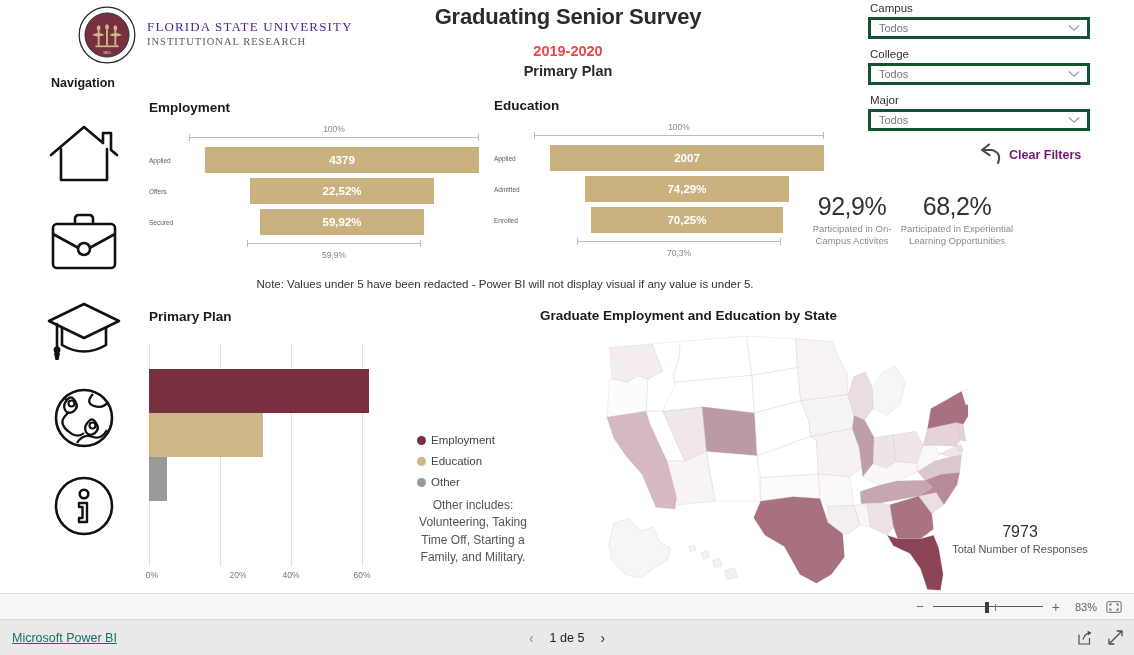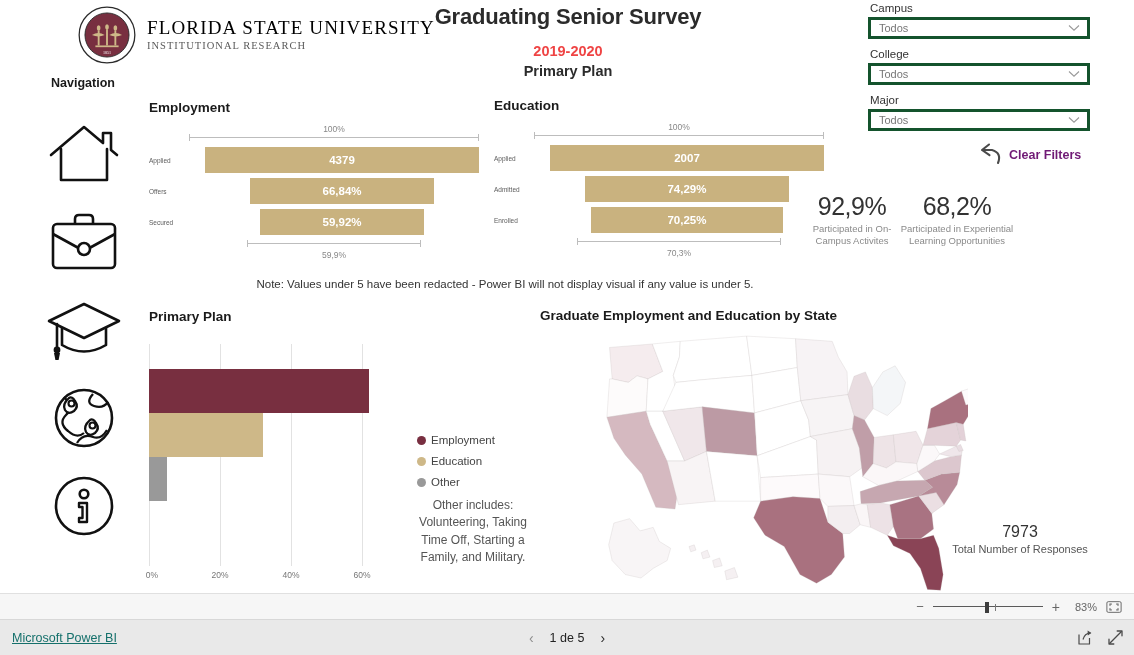--- a/index.html
+++ b/index.html
@@ -10,22 +10,22 @@
   }
   #app { position: relative; width: 1134px; height: 655px; background:#fff; }
 
   
   .canvas { position:absolute; left:0; top:0; width:1134px; height:593px; background:#fff; }
 
   
   .logo-wrap { position:absolute; left:78px; top:6px; display:flex; align-items:center; gap:11px; }
   .seal { width:58px; height:58px; flex:0 0 auto; }
   .logo-text .l1 {
-    font-family:"Liberation Serif", serif; font-size:19px; letter-spacing:1.15px;
-    color:#000000; line-height:1.15; white-space:nowrap;
+    font-family:"Liberation Serif", serif; font-size:13px; letter-spacing:1.15px;
+    color:#4c1d95; line-height:1.15; white-space:nowrap;
   }
   .logo-text .l2 {
     font-family:"Liberation Serif", serif; font-size:10.5px; letter-spacing:1.0px;
     color:#5a5a5a; line-height:1.35; white-space:nowrap;
   }
 
   
   .title-block { position:absolute; left:400px; top:4px; width:336px; text-align:center; }
   .title-main { font-size:22px; font-weight:bold; color:#2b2b2b; letter-spacing:-0.2px; }
   .title-sub  { font-size:14.5px; font-weight:bold; color:#ef4444; margin-top:13px;text-align:center; }
@@ -255,21 +255,21 @@
       <div class="f-rows">
         <div class="f-row">
           <div class="f-stage">Applied</div>
           <div class="f-track">
               <div class="f-bar" style="left:0%; width:100%;">4379</div>
             </div>
         </div>
         <div class="f-row">
           <div class="f-stage">Offers</div>
           <div class="f-track">
-              <div class="f-bar" style="left:16.6%; width:66.84%;">66,84%</div>
+              <div class="f-bar" style="left:16.6%; width:66.84%;">22,52%</div>
             </div>
         </div>
         <div class="f-row">
           <div class="f-stage">Secured</div>
           <div class="f-track">
               <div class="f-bar" style="left:20.05%; width:59.92%;">59,92%</div>
             </div>
         </div>
       </div>
       <div style="margin-left:98px; width:174px;">
@@ -336,21 +336,21 @@
         <div class="gl" style="left:71px;"></div>
         <div class="gl" style="left:142px;"></div>
         <div class="gl" style="left:213px;"></div>
 
         <div class="pp-bar" style="top:25px;  left:0; width:220px; background:#782F40;"></div>
         <div class="pp-bar" style="top:69px;  left:0; width:114px; background:#CEB888;"></div>
         <div class="pp-bar" style="top:113px; left:0; width:18px;  background:#999999;"></div>
 
         <div class="pp-ticks">
           <span class="pp-tick" style="left:3px;">0%</span>
-          <span class="pp-tick" style="left:71px;">20%</span>
+          <span class="pp-tick" style="left:89px;">20%</span>
           <span class="pp-tick" style="left:142px;">40%</span>
           <span class="pp-tick" style="left:213px;">60%</span>
         </div>
       </div>
 
       <div class="legend">
         <div class="lg-item">
           <span class="lg-dot" style="background:#782F40;"></span>
           <span class="lg-txt">Employment</span>
         </div>

